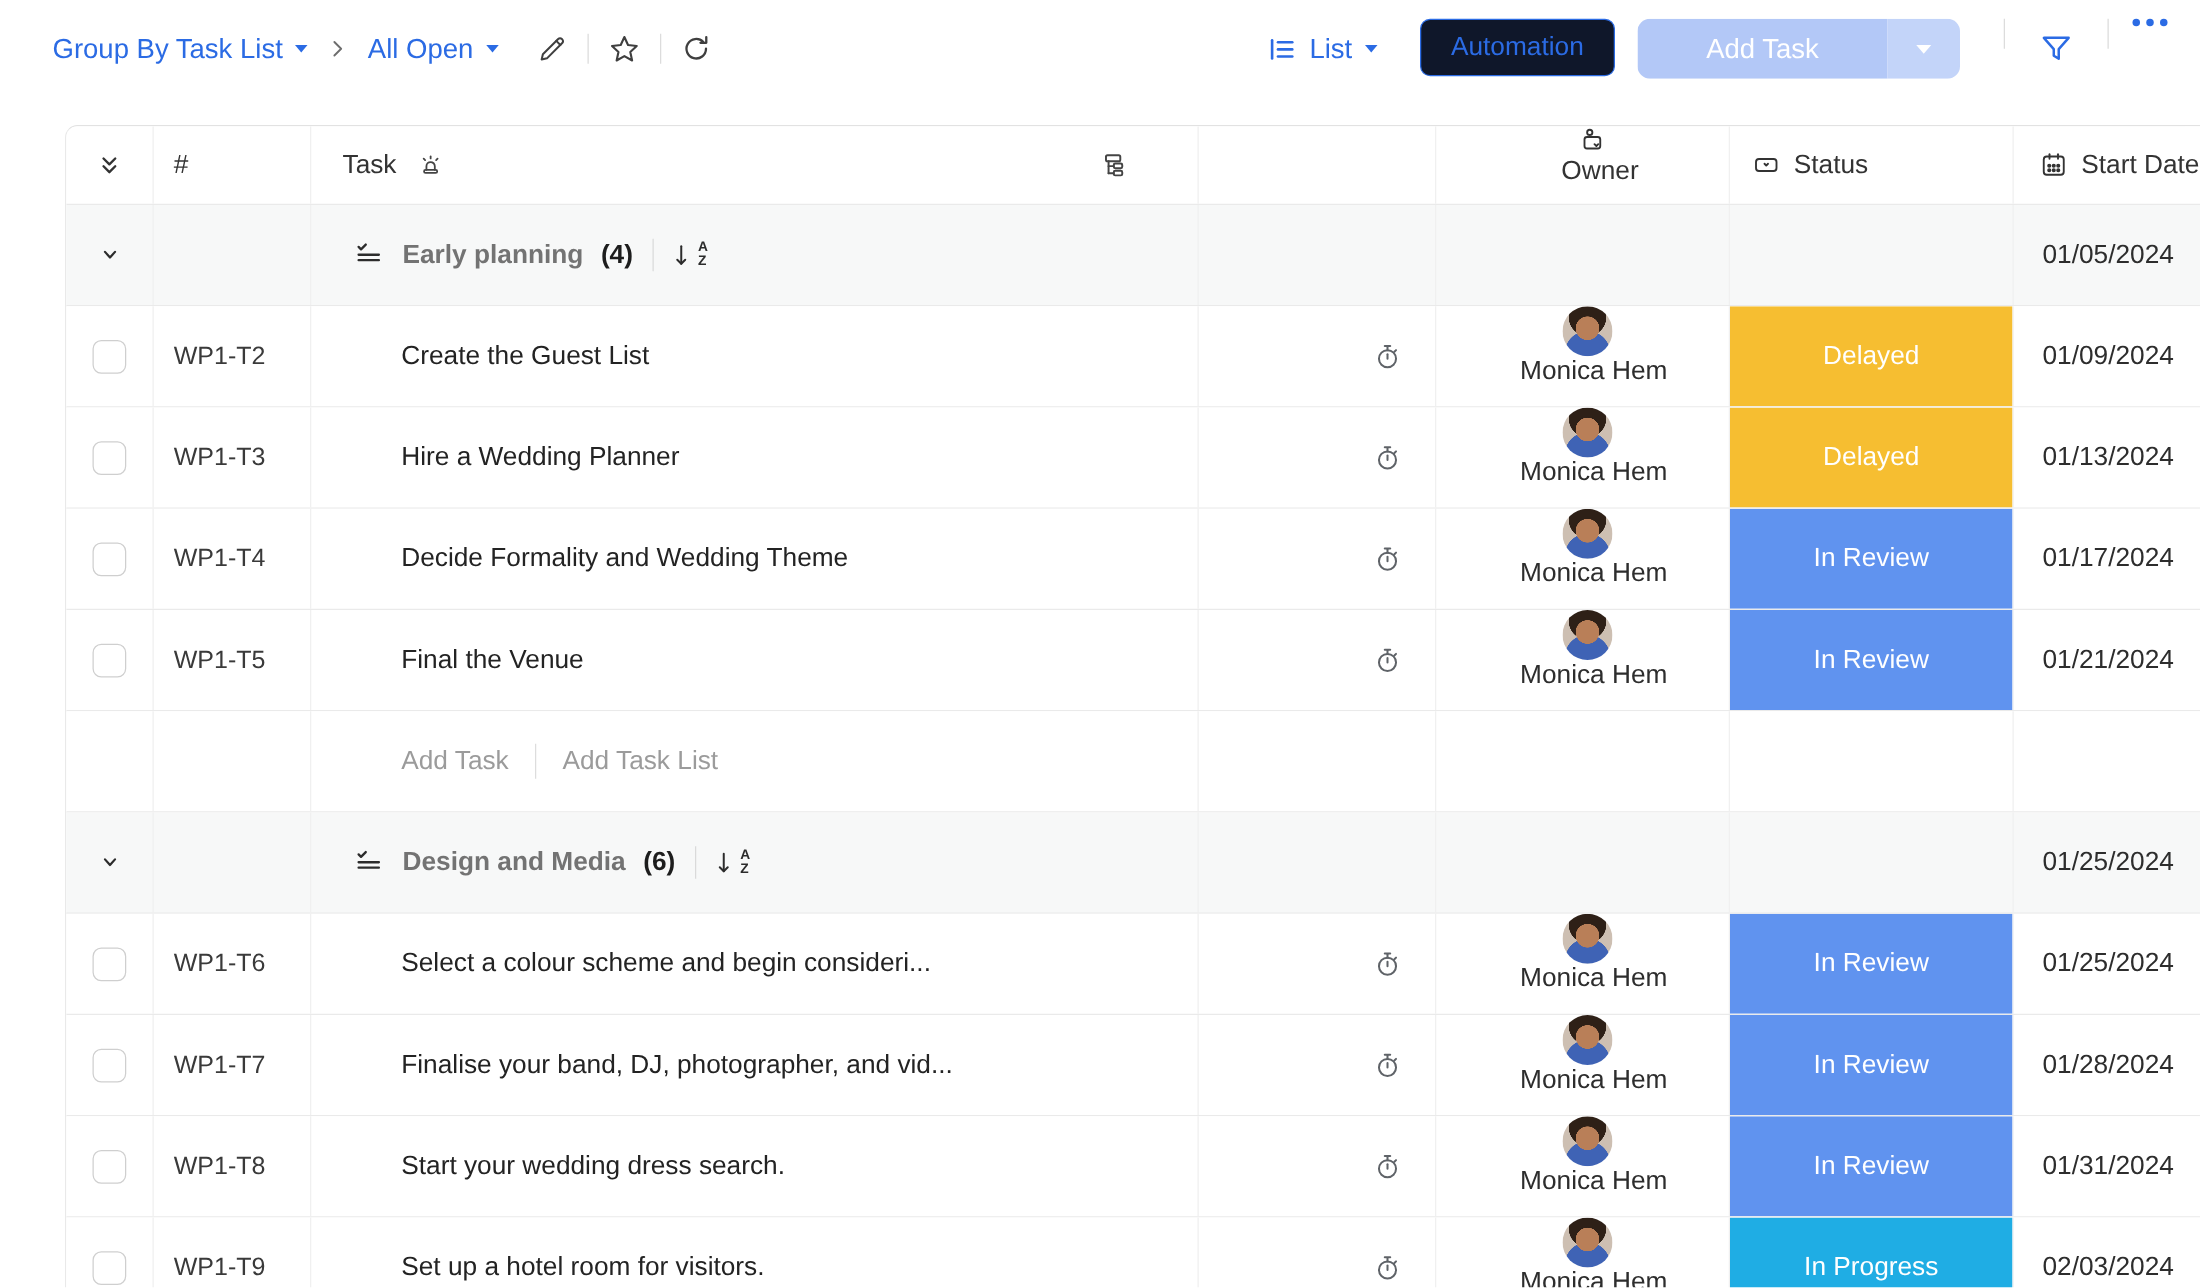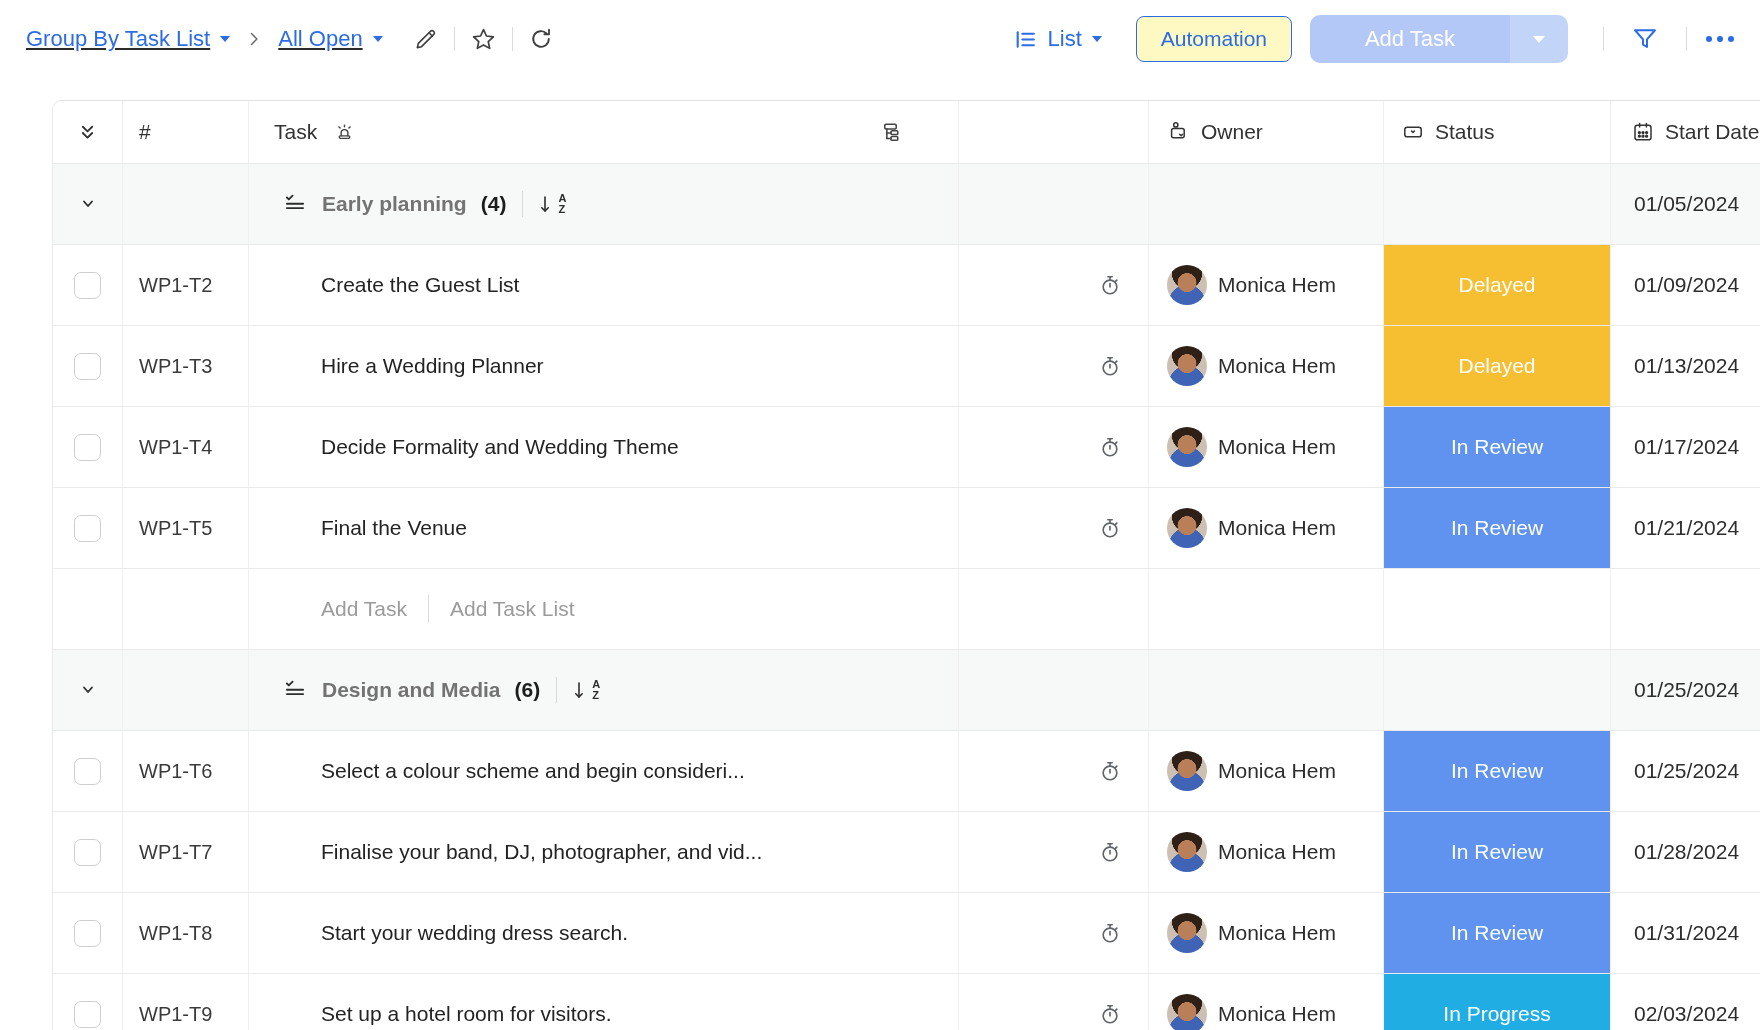--- a/index.html
+++ b/index.html
@@ -1,31 +1,31 @@
 <!DOCTYPE html>
 <html><head>
 <meta charset="utf-8">
 <style>
   html,body{margin:0;padding:0;background:#fff;}
   .app{position:relative;width:1760px;height:1030px;background:#fff;overflow:hidden;
        font-family:"Liberation Sans",sans-serif;color:#2a2a2a;}
 
   
   .toolbar{position:absolute;top:0;left:0;width:1760px;height:78px;display:flex;align-items:center;}
-  .tb-left{display:flex;align-items:center;margin-left:26px;text-decoration:underline;}
+  .tb-left{display:flex;align-items:center;margin-left:42px;}
   .crumb{display:flex;align-items:center;color:#2b6be4;font-size:22px;cursor:pointer;white-space:nowrap;}
   .caret{width:0;height:0;border-left:5.5px solid transparent;border-right:5.5px solid transparent;
          border-top:6.5px solid #2b6be4;margin-left:10px;}
   .crumb-sep{margin:0 14px;display:flex;align-items:center;}
   .tb-ic{display:flex;align-items:center;justify-content:center;cursor:pointer;}
   .vdiv{width:1px;height:24px;background:#dcdcdc;margin:0 15px;}
-  .tb-right{display:flex;align-items:center;margin-left:auto;margin-right:26px;}
+  .tb-right{display:flex;margin-left:auto;margin-right:26px;}
   .viewmode{display:flex;align-items:center;color:#2b6be4;font-size:22px;cursor:pointer;margin-right:34px;}
   .viewmode svg{margin-right:10px;}
-  .btn-outline{height:46px;padding:0 24px;border:1px solid #2b6be4;border-radius:8px;background:#fef9c3;
+  .btn-outline{height:46px;padding:0 24px;border:1px solid #2b6be4;border-radius:8px;background:#0f172a;
                color:#2b6be4;font-size:21px;display:flex;align-items:center;cursor:pointer;margin-right:18px;}
   .btn-split{display:flex;height:48px;border-radius:10px;overflow:hidden;margin-right:20px;cursor:pointer;}
   .btn-split .main{width:200px;background:#b3c8f7;color:#fff;font-size:22px;display:flex;
                    align-items:center;justify-content:center;}
   .btn-split .arrow{width:58px;background:#c3d4f9;display:flex;align-items:center;justify-content:center;}
   .btn-split .arrow i{width:0;height:0;border-left:6px solid transparent;border-right:6px solid transparent;
                       border-top:7px solid #fff;display:block;}
   .dots{display:flex;gap:5px;margin-left:4px;cursor:pointer;}
   .dots b{width:6px;height:6px;border-radius:50%;background:#2b6be4;display:block;}
 
@@ -37,21 +37,21 @@
   .row.thead{height:62px;}
   .row.group{background:#f7f8f8;}
   .cell{display:flex;align-items:center;border-right:1px solid #f0f0f0;overflow:hidden;box-sizing:border-box;}
   .c-check{justify-content:center;}
   .c-id{padding-left:16px;font-size:20px;color:#3a3a3a;}
   .thead .c-id{font-size:21px;color:#333;}
   .c-task{padding-left:72px;font-size:21px;color:#232323;white-space:nowrap;}
   .thead .c-task{padding-left:25px;color:#333;text-align:right;}
   .group .c-task{padding-left:33px;}
   .c-timer{justify-content:flex-end;padding-right:25px;}
-  .c-owner{padding-left:18px;font-size:21px;color:#2d2d2d;white-space:nowrap;}
+  .c-owner{padding-left:18px;font-size:21px;color:#2d2d2d;white-space:nowrap;flex-direction:column;}
   .c-status{padding:0;font-size:21px;color:#333;}
   .thead .c-status{padding-left:17px;}
   .c-date{padding-left:23px;font-size:21px;color:#2d2d2d;white-space:nowrap;}
   .hlabel{margin-left:10px;font-size:21px;color:#333;}
   .task-alarm{margin-left:16px;display:flex;}
   .tree-ic{margin-left:auto;margin-right:55px;display:flex;}
   .checkbox{width:27px;height:27px;border:1.6px solid #cfcfcf;border-radius:7px;background:#fff;
             box-sizing:border-box;cursor:pointer;}
   .group-title{font-weight:700;font-size:21px;color:#737373;margin-left:14px;}
   .group-count{font-weight:600;font-size:21px;color:#1d1d1d;margin-left:14px;}

